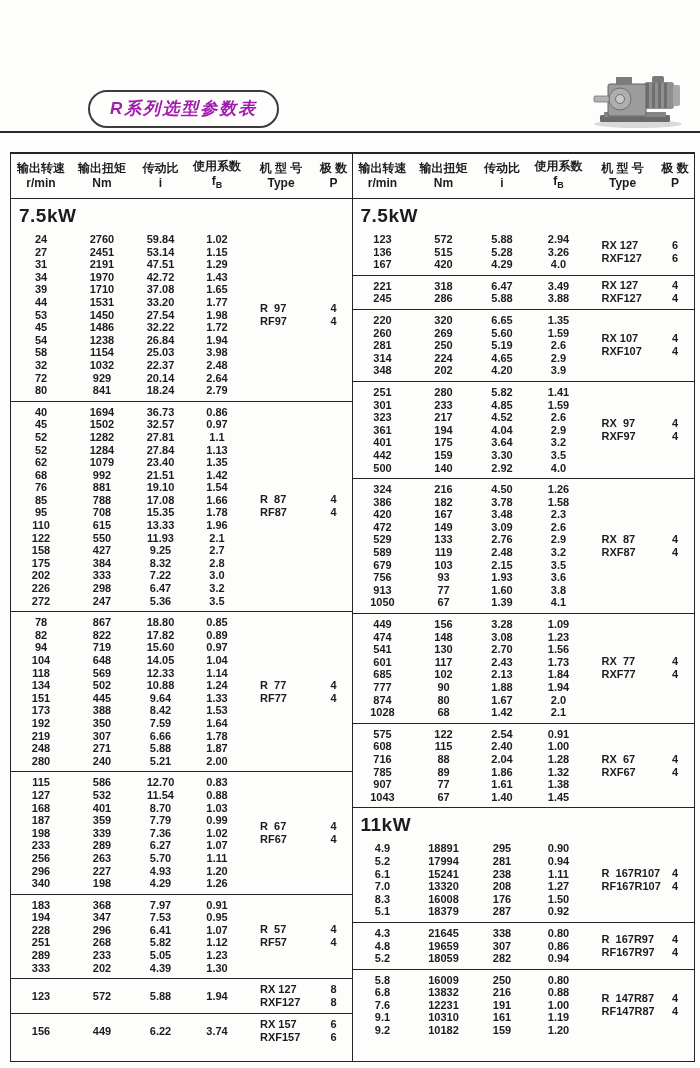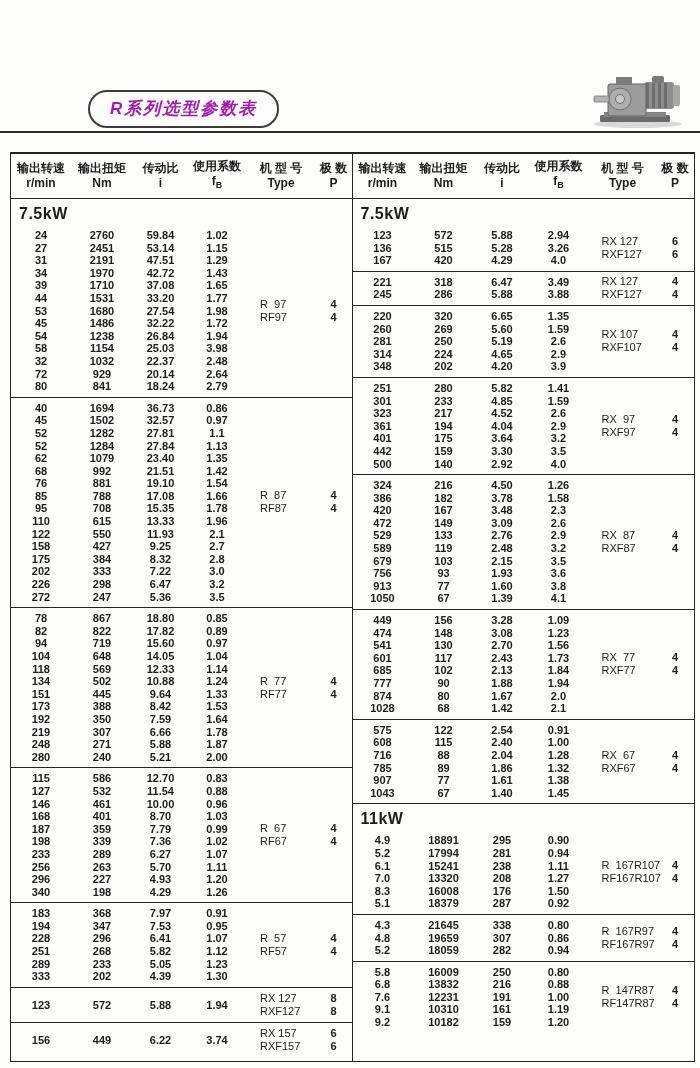--- a/index.html
+++ b/index.html
@@ -33,33 +33,33 @@
     border-bottom:1px solid #242424;
     display:grid;grid-template-columns:60px 62px 55px 58px 70px 35px;
     align-items:center;height:44px;flex:0 0 44px;
   }
   .hcell{text-align:center;font-weight:bold;line-height:15px;}
   .hcn{font-size:12px;letter-spacing:0px;}
   .hunit{font-size:12px;}
   .hunit sub{font-size:9px;}
   .tbody{flex:1 1 auto;overflow:hidden;}
   .section-heading{
-    font-size:16px;font-weight:bold;padding:6px 0 2px 8px;letter-spacing:0.5px;
+    font-size:19px;font-weight:bold;padding:6px 0 2px 8px;letter-spacing:0.5px;
   }
   .block{position:relative;border-bottom:1px solid #242424;padding:4px 0;}
   .tbody .block:last-child{border-bottom:none;}
   .rows{display:block;}
   .block.tall .rows{min-height:26px;display:flex;flex-direction:column;justify-content:center;}
   .drow{display:grid;grid-template-columns:60px 62px 55px 58px 70px 35px;line-height:12.6px;}
   .c{font-size:11px;font-weight:bold;text-align:center;white-space:nowrap;}
   .types{
     position:absolute;left:235px;top:50%;transform:translateY(-50%);width:105px;
   }
   .tline{display:grid;grid-template-columns:70px 35px;line-height:13px;}
-  .tlabel{font-size:11px;font-weight:normal;white-space:pre;padding-left:14px;}
+  .tlabel{font-size:11px;font-weight:bold;white-space:pre;padding-left:14px;}
   .tp{font-size:11px;font-weight:bold;text-align:center;}
 </style>
 </head>
 <body>
 
 <div class="title-pill">
   <span>R系列选型参数表</span>
 </div>
 
 <svg class="photo" viewBox="0 0 104 62" xmlns="http://www.w3.org/2000/svg">
@@ -146,21 +146,21 @@
               <span class="c">1.65</span>
             </div>
             <div class="drow">
               <span class="c">44</span>
               <span class="c">1531</span>
               <span class="c">33.20</span>
               <span class="c">1.77</span>
             </div>
             <div class="drow">
               <span class="c">53</span>
-              <span class="c">1680</span>
+              <span class="c">1450</span>
               <span class="c">27.54</span>
               <span class="c">1.98</span>
             </div>
             <div class="drow">
               <span class="c">45</span>
               <span class="c">1486</span>
               <span class="c">32.22</span>
               <span class="c">1.72</span>
             </div>
             <div class="drow">
@@ -407,26 +407,20 @@
               <span class="c">115</span>
               <span class="c">586</span>
               <span class="c">12.70</span>
               <span class="c">0.83</span>
             </div>
             <div class="drow">
               <span class="c">127</span>
               <span class="c">532</span>
               <span class="c">11.54</span>
               <span class="c">0.88</span>
-            </div>
-            <div class="drow">
-              <span class="c">146</span>
-              <span class="c">461</span>
-              <span class="c">10.00</span>
-              <span class="c">0.96</span>
             </div>
             <div class="drow">
               <span class="c">168</span>
               <span class="c">401</span>
               <span class="c">8.70</span>
               <span class="c">1.03</span>
             </div>
             <div class="drow">
               <span class="c">187</span>
               <span class="c">359</span>

